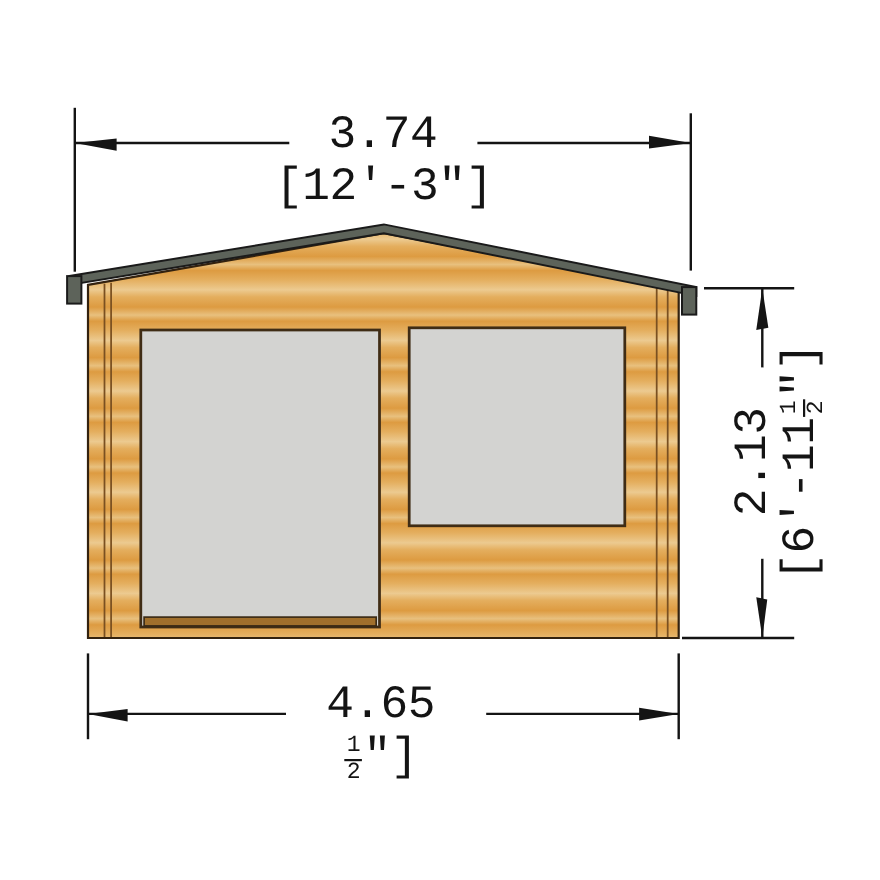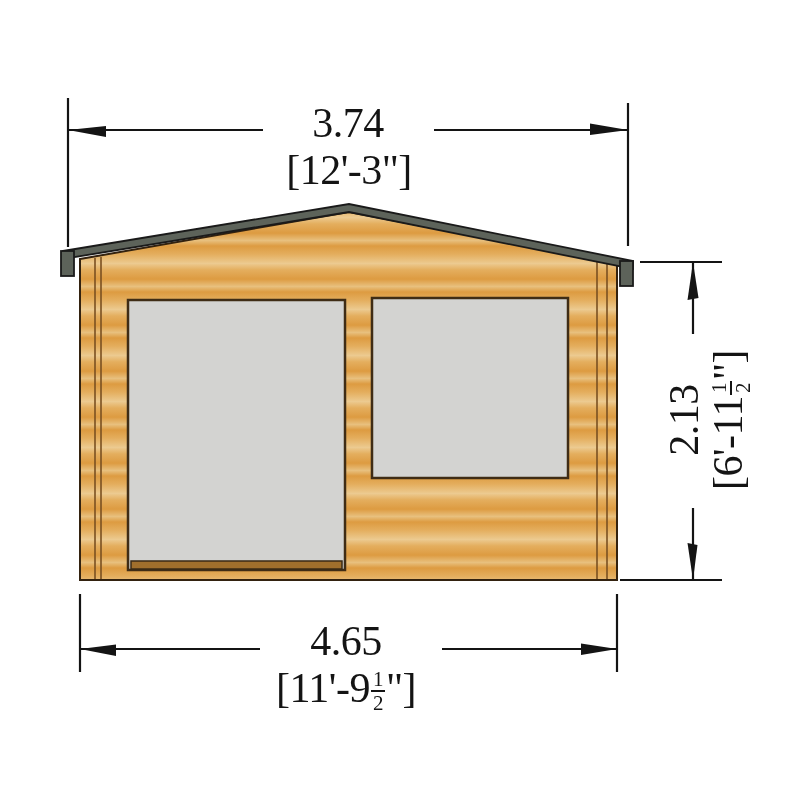--- a/index.html
+++ b/index.html
@@ -11,21 +11,21 @@
     --glass-gray:#d3d3d1;
     --frame-brown:#3f2c15;
     --trim-brown:#7a5021;
     --sill-brown:#a06f2c;
     --ink:#141414;
     --bg:#ffffff;
   }
   html,body{margin:0;padding:0;background:var(--bg);}
   .canvas{
     position:relative;width:800px;height:800px;background:var(--bg);
-    font-family:Liberation Serif, serif;color:var(--ink);overflow:hidden;
+    font-family:Liberation Mono, monospace;color:var(--ink);overflow:hidden;
   }
   .drawing-svg{position:absolute;left:0;top:0;}
   .ws-dark{stop-color:var(--wood-dark);}
   .ws-mid{stop-color:var(--wood-mid);}
   .ws-light{stop-color:var(--wood-light);}
   .ws-midlight{stop-color:var(--wood-midlight);}
 
   .dim-label{
     position:absolute;font-size:42px;line-height:46px;height:46px;
     text-align:center;color:var(--ink);white-space:nowrap;letter-spacing:-0.5px;
@@ -117,16 +117,16 @@
   <div class="dim-right-group">
     <div class="line">2.13</div>
     <div class="line">
       <span>[6'-11</span><span class="frac"><span class="num">1</span><span class="den">2</span></span><span>"]</span>
     </div>
   </div>
 
   <div class="dim-label dim-bottom-metric">4.65</div>
 
   <div class="dim-label dim-bottom-imperial">
-    <span>[11'-9</span><span class="frac"><span class="num">1</span><span class="den">2</span></span><span>"]</span>
+    <span class="frac"><span class="num">1</span><span class="den">2</span></span><span>"]</span>
   </div>
 
 </div>
 
 </body></html>

